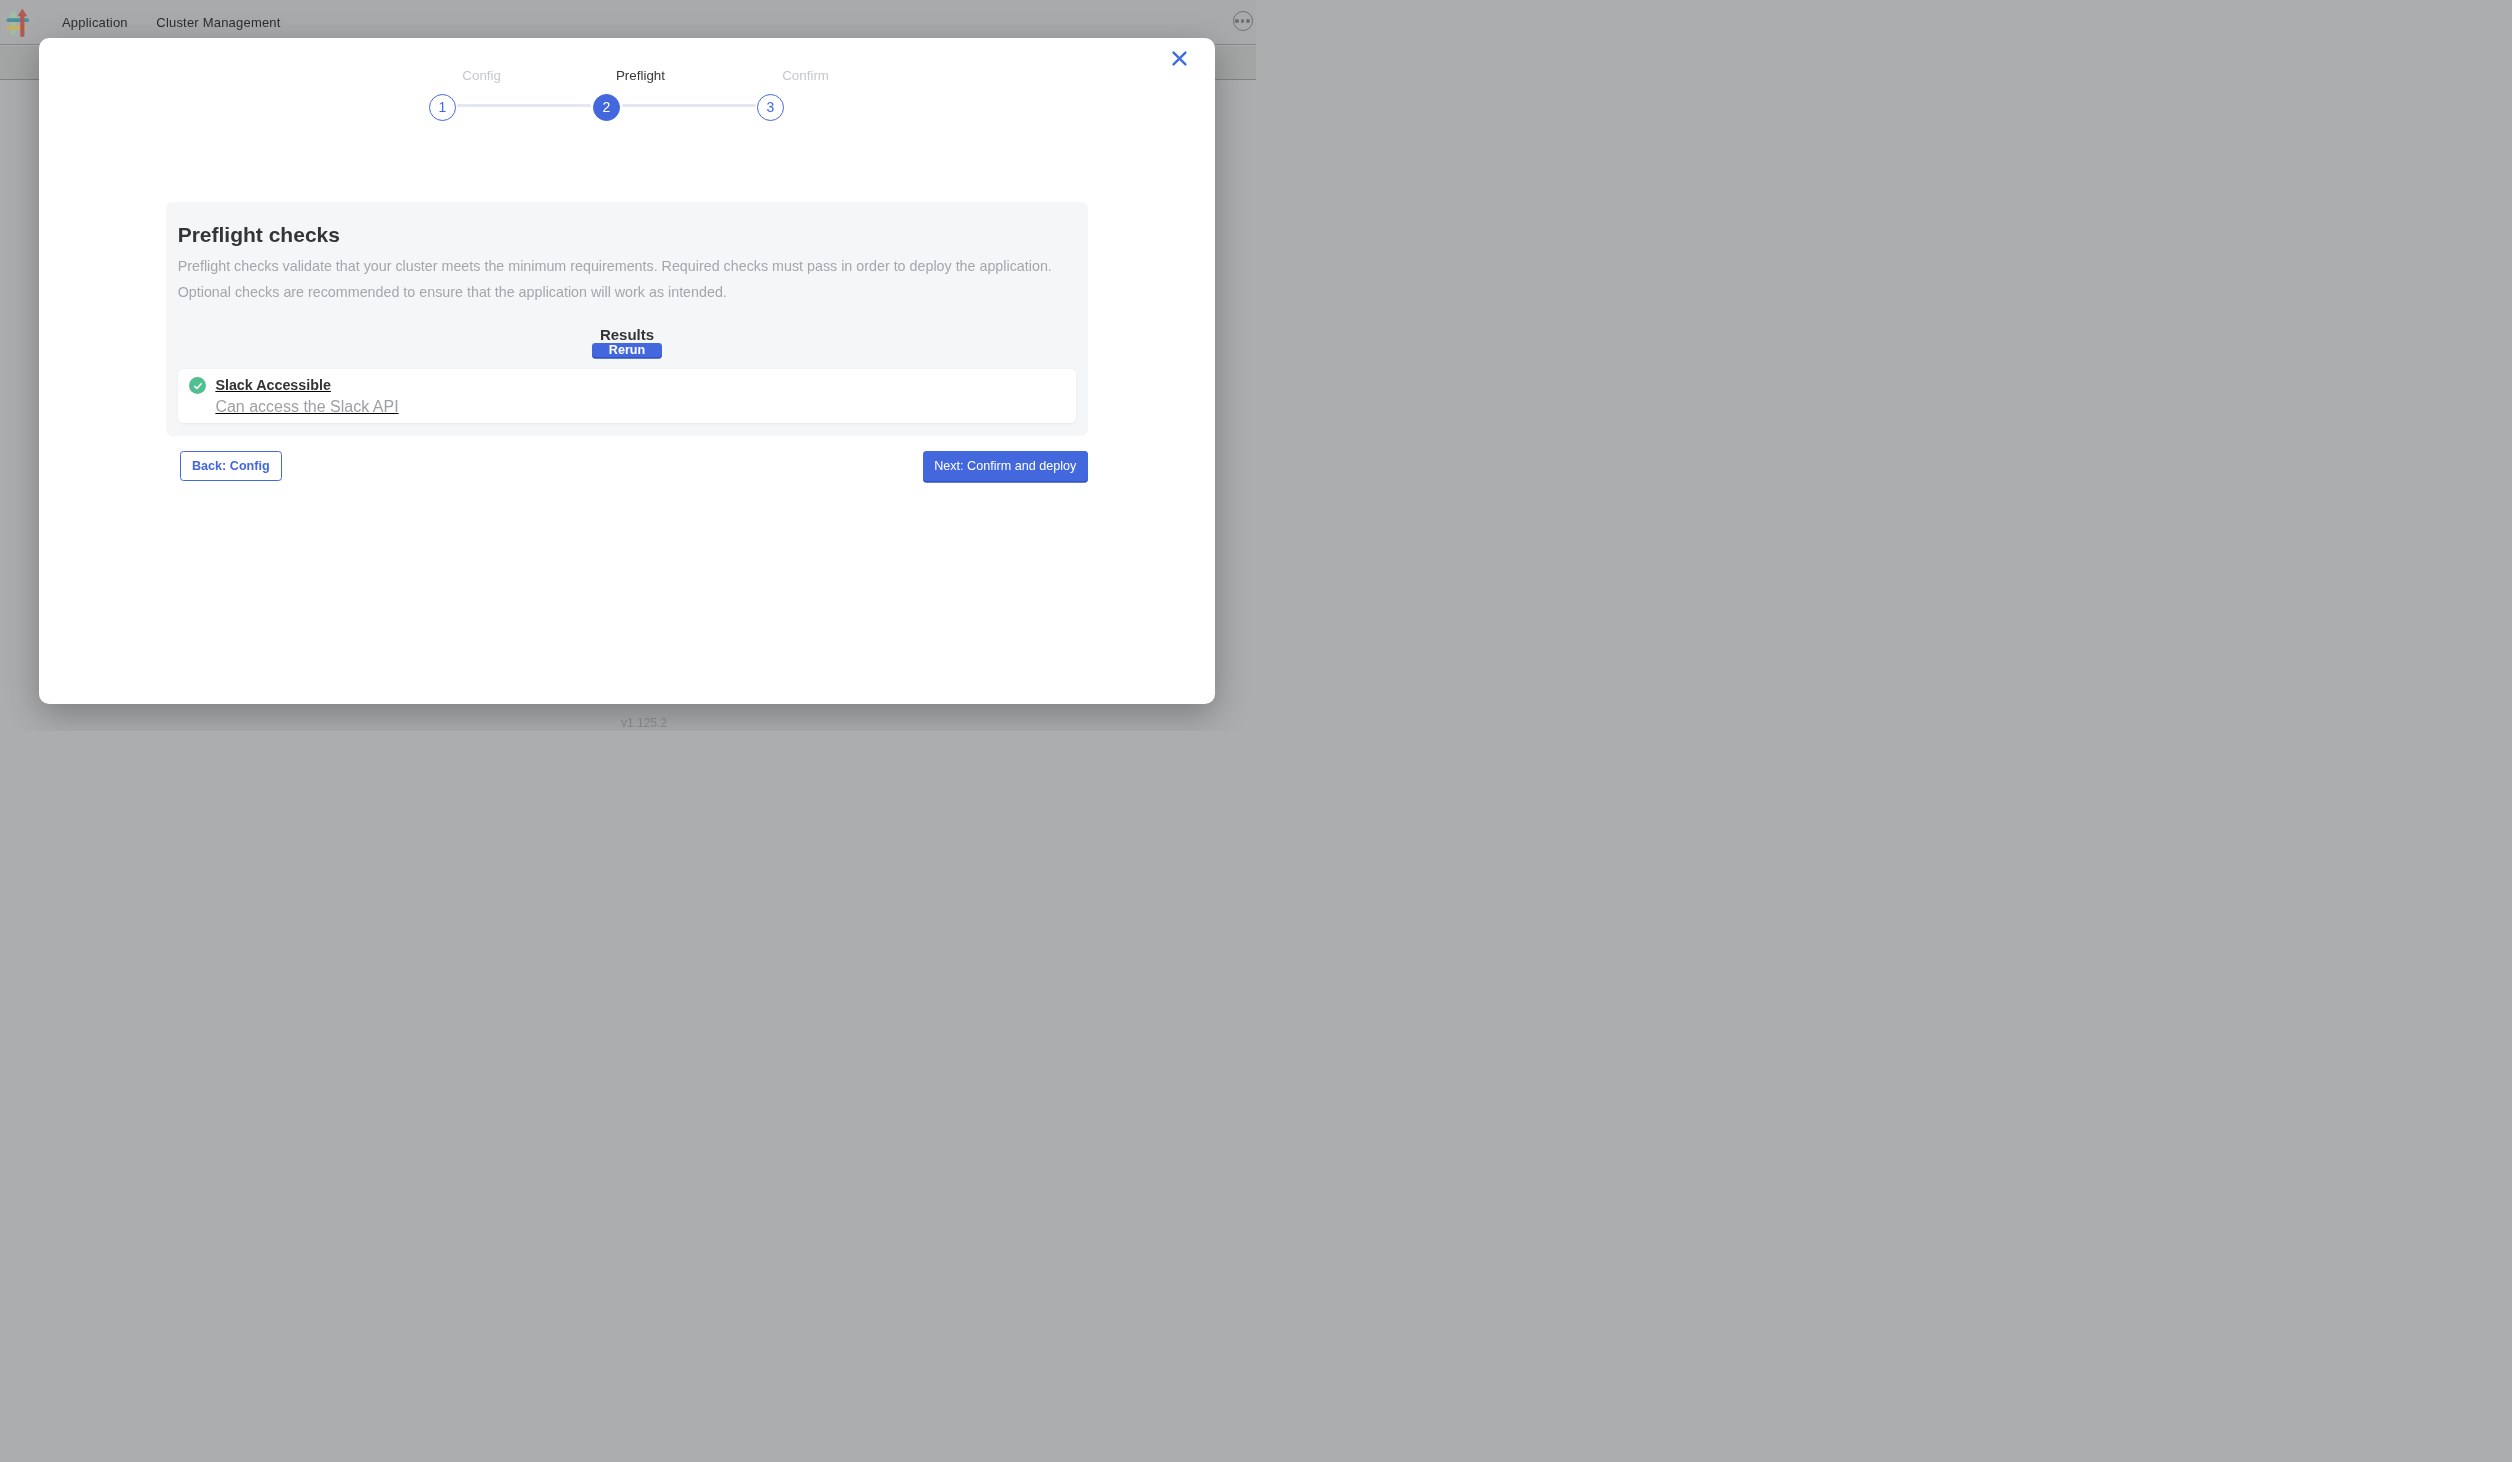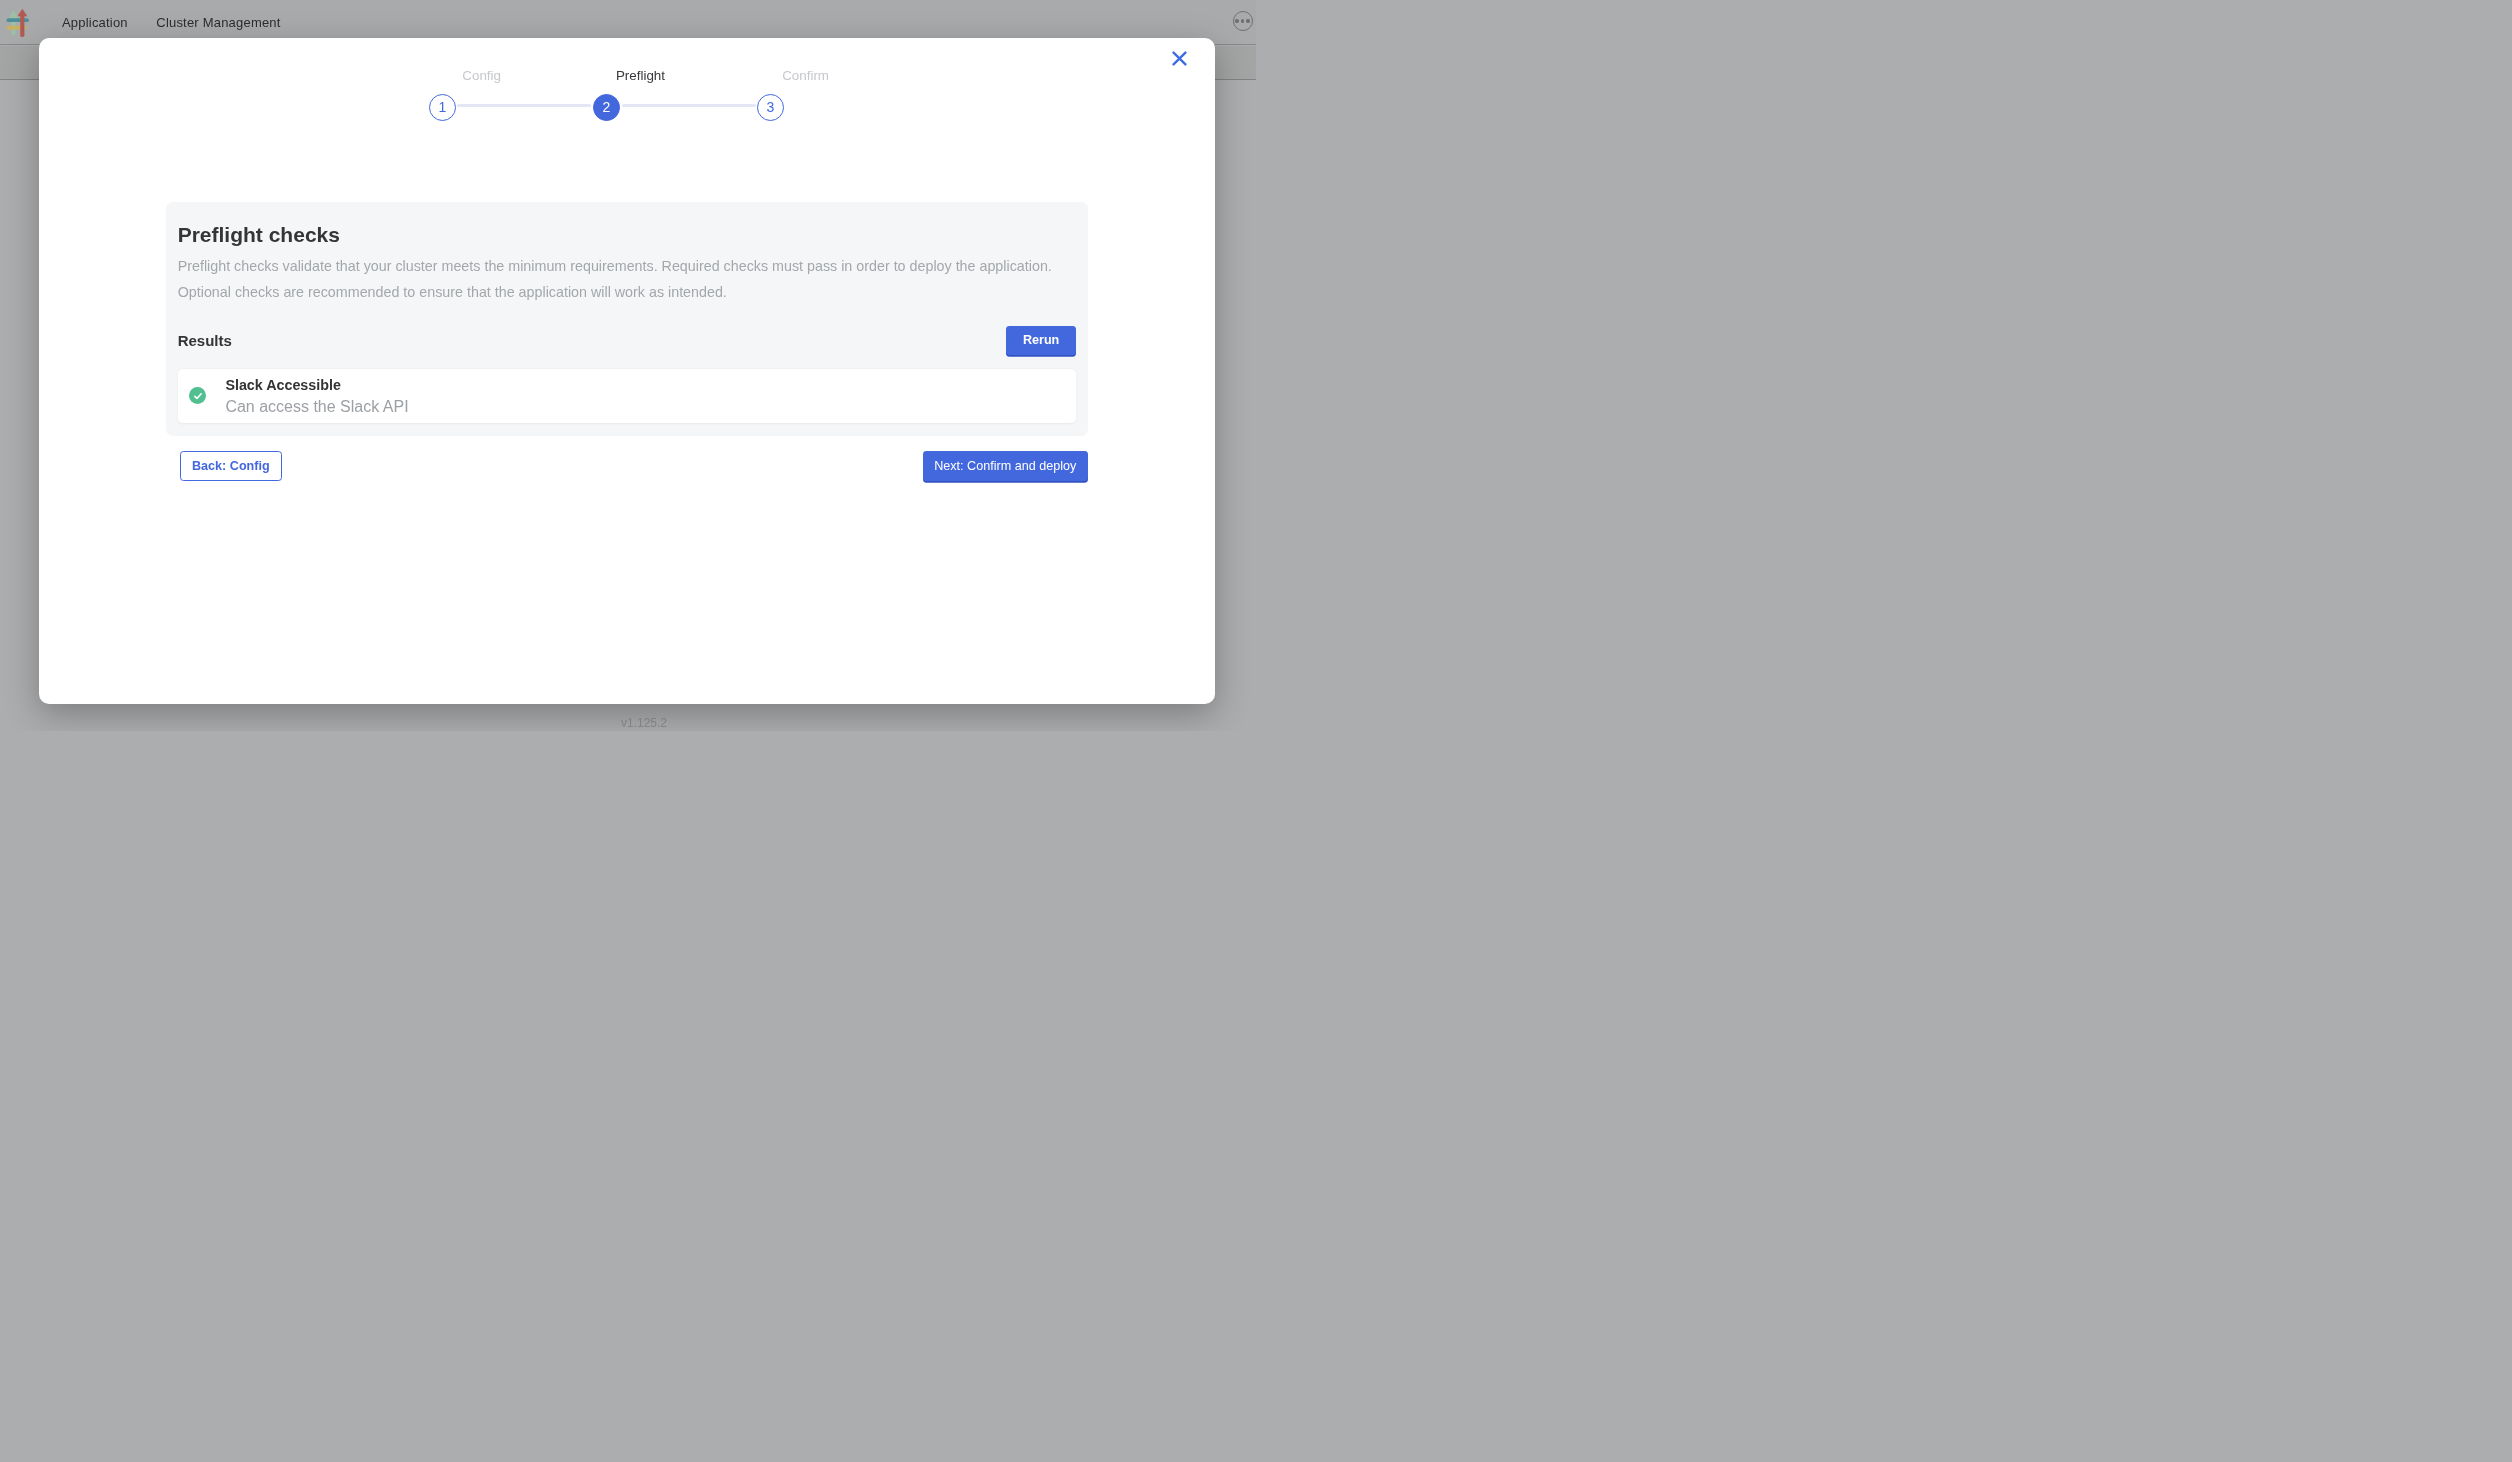--- a/index.html
+++ b/index.html
@@ -61,32 +61,32 @@
   .connector.c1 { left:418px; width:134px; }
   .connector.c2 { left:583px; width:134px; }
 
   
   .pf-card {
     width:922px; margin:164px auto 0; border-radius:6.7px;
     background:#f5f6f8; padding:21px 11.7px 13.4px;
   }
   .pf-title { font-size:21px; font-weight:700; color:#343537; line-height:24px; }
   .pf-desc { margin-top:6px; font-size:14.3px; line-height:26px; color:#a4a7aa; max-width:902px; }
-  .results-row { margin-top:21px; display:flex; justify-content:space-between; align-items:center; height:28.5px; }
+  .results-row { margin-top:21px; display:flex; justify-content:space-between; align-items:center; height:28.5px;flex-direction:column; }
   .results-title { font-size:15px; font-weight:700; color:#333436; }
   .rerun-btn {
     height:28.5px; padding:0 17px; background:#4368de; color:#fff;
     font-family:inherit; font-size:12.6px; font-weight:700;
     border:0; border-radius:3.4px; box-shadow:0 1.7px 0 #3353c2; cursor:pointer;
   }
   .result-item {
     margin-top:14.3px; background:#ffffff; border-radius:5px;
     padding:8.4px 11.7px; min-height:49px;
     box-shadow:0 0.8px 2.5px rgba(0,0,0,.06);
-    display:flex; align-items:center; gap:19px;
+    display:flex; align-items:flex-start; gap:9px;text-decoration:underline;
   }
   .check-badge {
     width:17px; height:17px; border-radius:50%; background:#52bf90;
     flex:0 0 auto; display:flex; align-items:center; justify-content:center;
   }
   .result-name { font-size:14.3px; font-weight:700; color:#333436; line-height:17px; }
   .result-detail { margin-top:5.9px; font-size:16px; color:#9ca0a4; line-height:14.3px; }
 
   
   .modal-footer { width:922px; margin:15px auto 0; display:flex; justify-content:space-between;padding-left:14px; }

